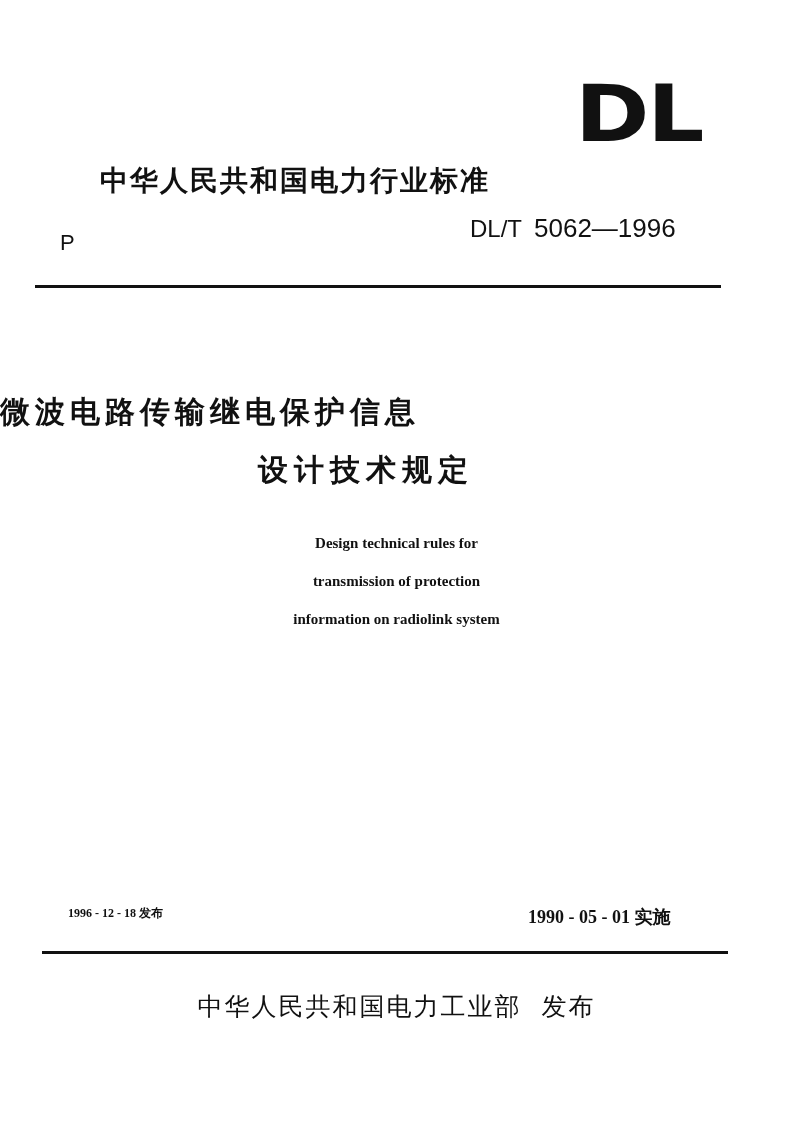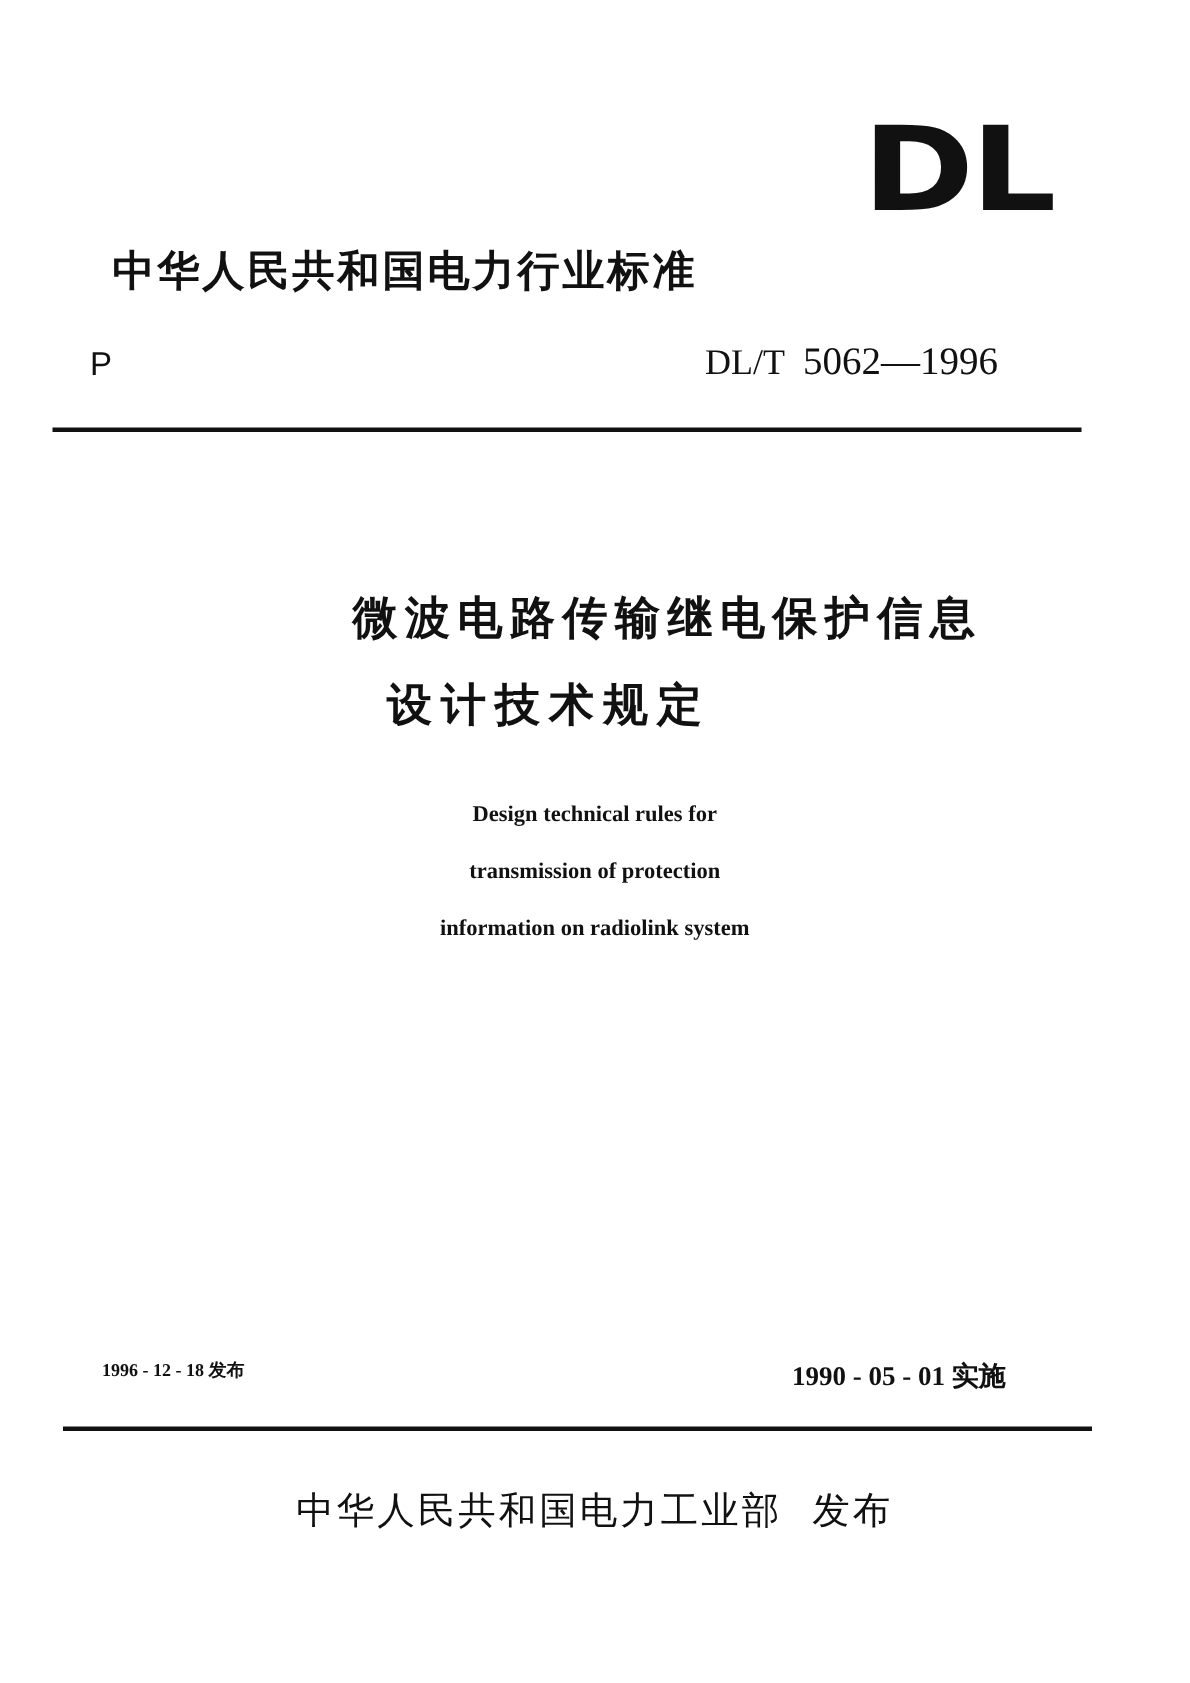--- a/index.html
+++ b/index.html
@@ -1,24 +1,24 @@
 <!DOCTYPE html>
 <html><head>
 <meta charset="utf-8">
 <style>
   html, body { margin:0; padding:0; background:#fff; }
   body { width:793px; height:1122px; position:relative; overflow:hidden; color:#111; font-family:"DejaVu Sans", sans-serif; }
   .abs { position:absolute; }
   .logo { left:575px; top:75px; font-family:"DejaVu Sans", sans-serif; font-weight:900; font-size:78px; letter-spacing:-2px; line-height:1; transform:scaleX(1.15); transform-origin:left top; }
-  .industry { left:0; width:793px; top:162px; text-align:left; padding-left:75px; box-sizing:border-box; font-size:28px; font-weight:bold; letter-spacing:2px; }
+  .industry { left:0; width:793px; top:162px; text-align:left; padding-left:100px; box-sizing:border-box; font-size:28px; font-weight:bold; letter-spacing:2px; }
   .cat { left:60px; top:230px; font-size:22px; font-family:"Liberation Sans", sans-serif; }
-  .code { left:470px; top:226px; font-size:24px; font-family:Liberation Serif, serif; }
+  .code { left:470px; top:213px; font-size:24px; font-family:Liberation Sans, sans-serif; }
   .code .num { margin-left:12px; font-size:26px; }
   .rule1 { left:35px; top:285px; width:686px; height:3px; background:#111; }
-  .title1 { left:0; width:655px; top:392px; text-align:right; font-size:30px; font-weight:bold; letter-spacing:5px; padding-left:0; }
+  .title1 { left:0; width:655px; top:392px; text-align:left; font-size:30px; font-weight:bold; letter-spacing:5px; padding-left:0; }
   .title2 { left:0; width:732px; top:450px; text-align:center; font-size:30px; font-weight:bold; letter-spacing:6px; }
   .en { left:0; width:793px; text-align:center; font-family:"Liberation Serif", serif; font-weight:bold; font-size:15px; }
   .en1 { top:535px; } .en2 { top:573px; } .en3 { top:611px; }
   .pub { left:68px; top:905px; font-family:"Liberation Serif", serif; font-weight:bold; font-size:12px; }
   .eff { left:528px; top:905px; font-family:"Liberation Serif", serif; font-weight:bold; font-size:18px; }
   .rule2 { left:42px; top:951px; width:686px; height:3px; background:#111; }
   .issuer { left:0; width:793px; top:990px; text-align:center; font-size:25px; letter-spacing:2px; }
   .issuer .verb { margin-left:20px; }
 </style>
 </head>

